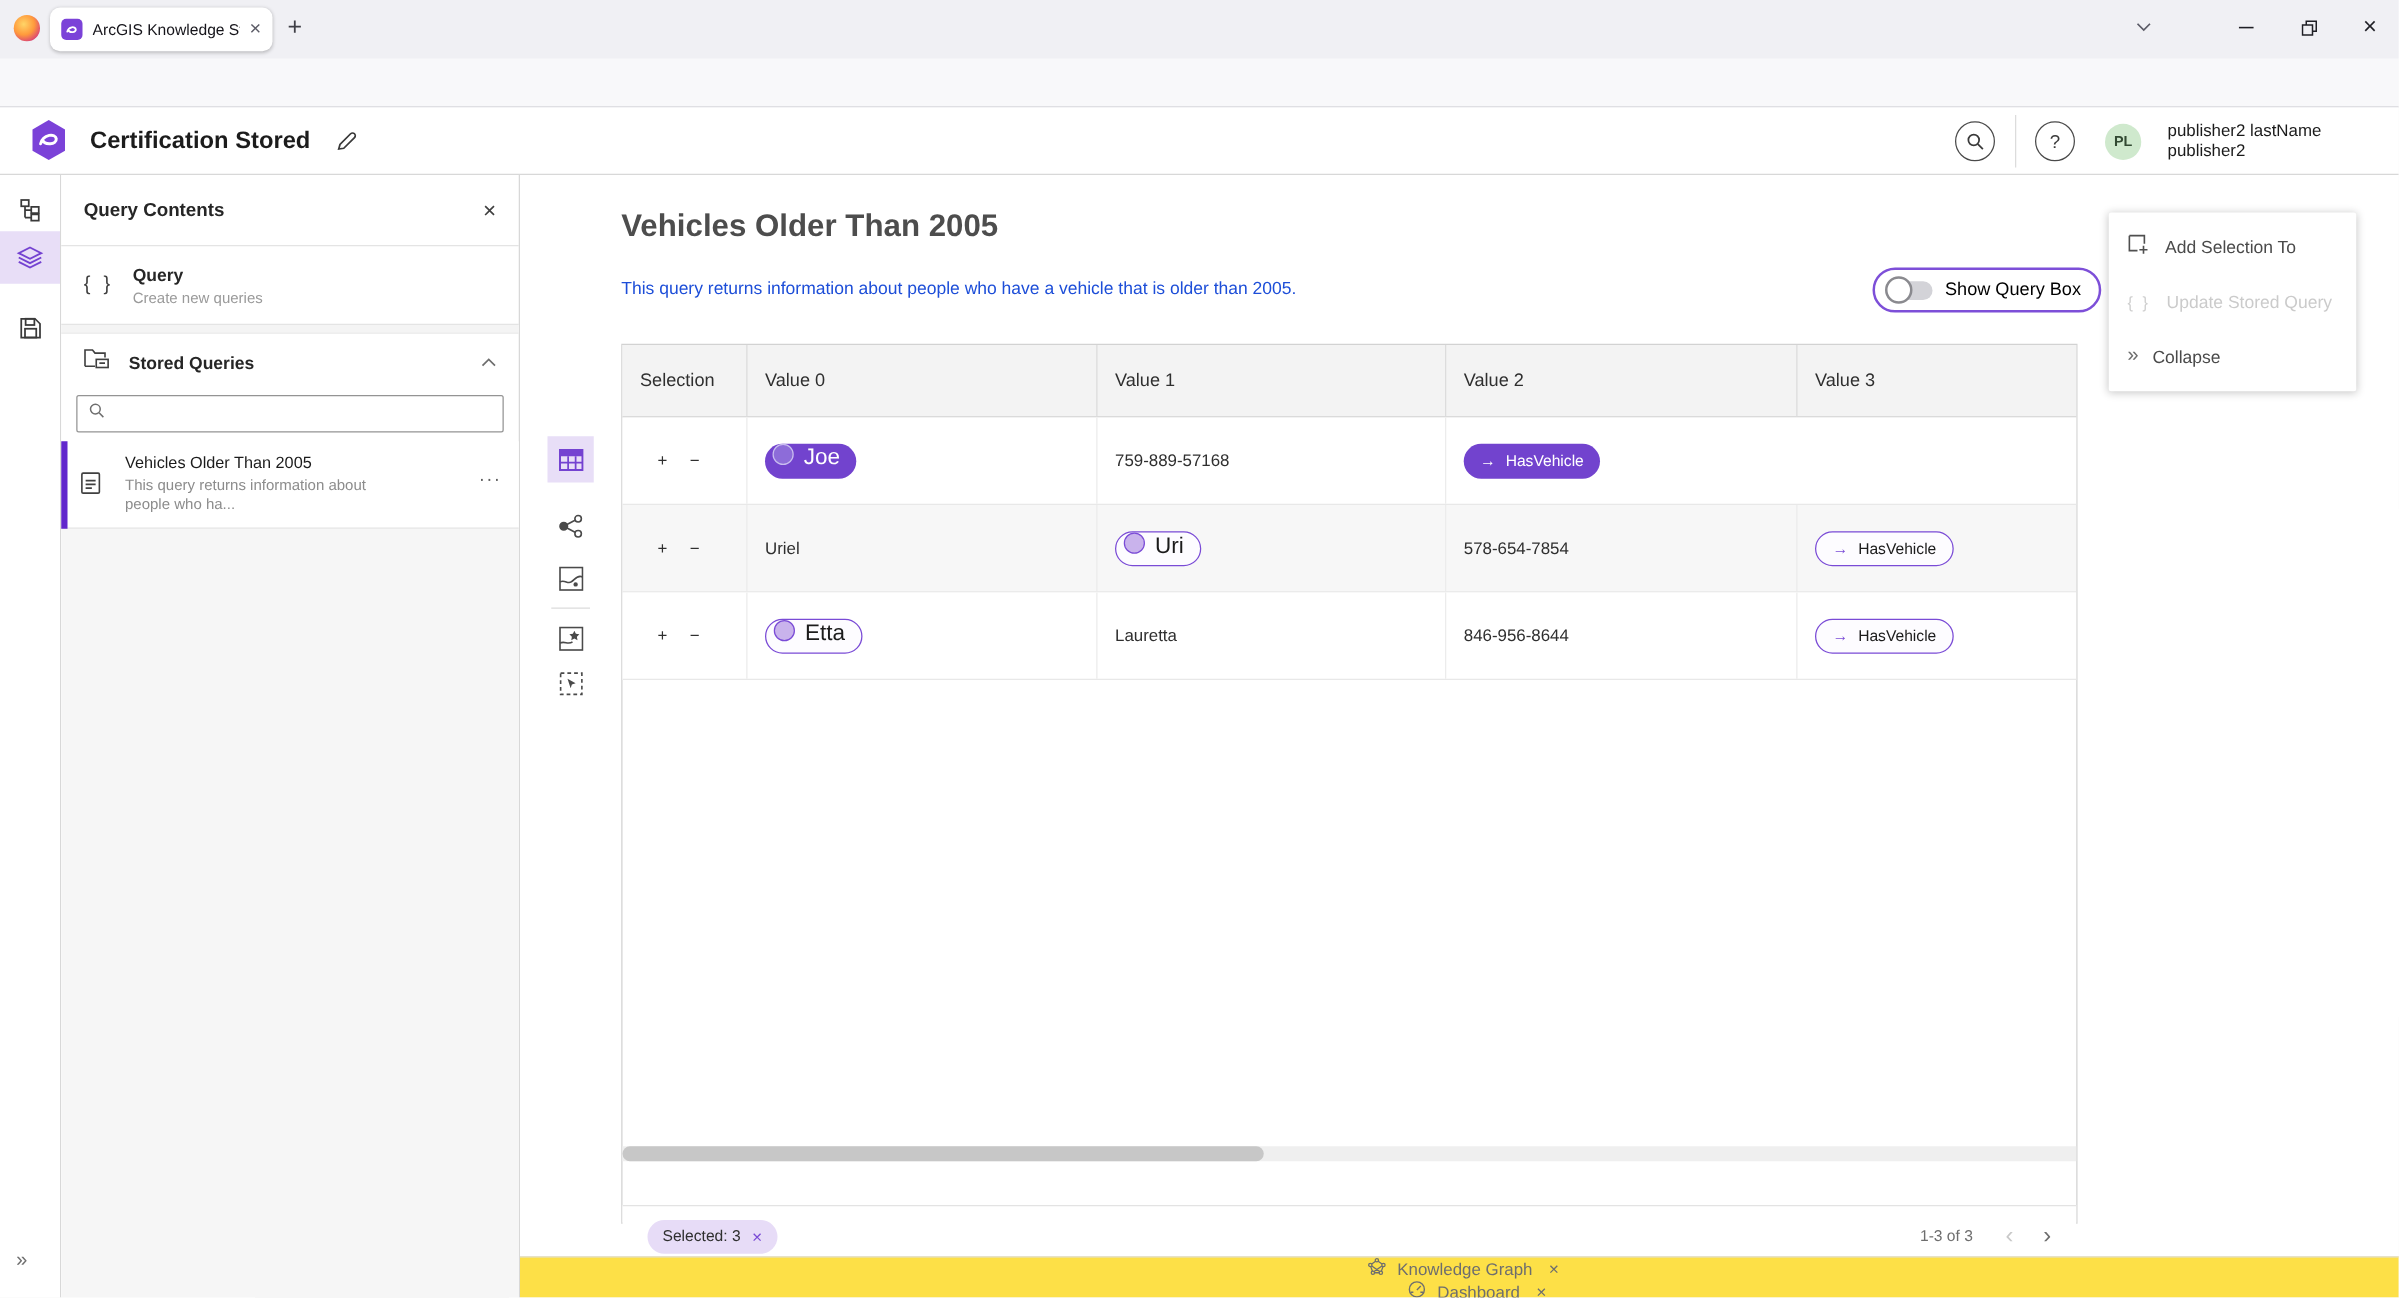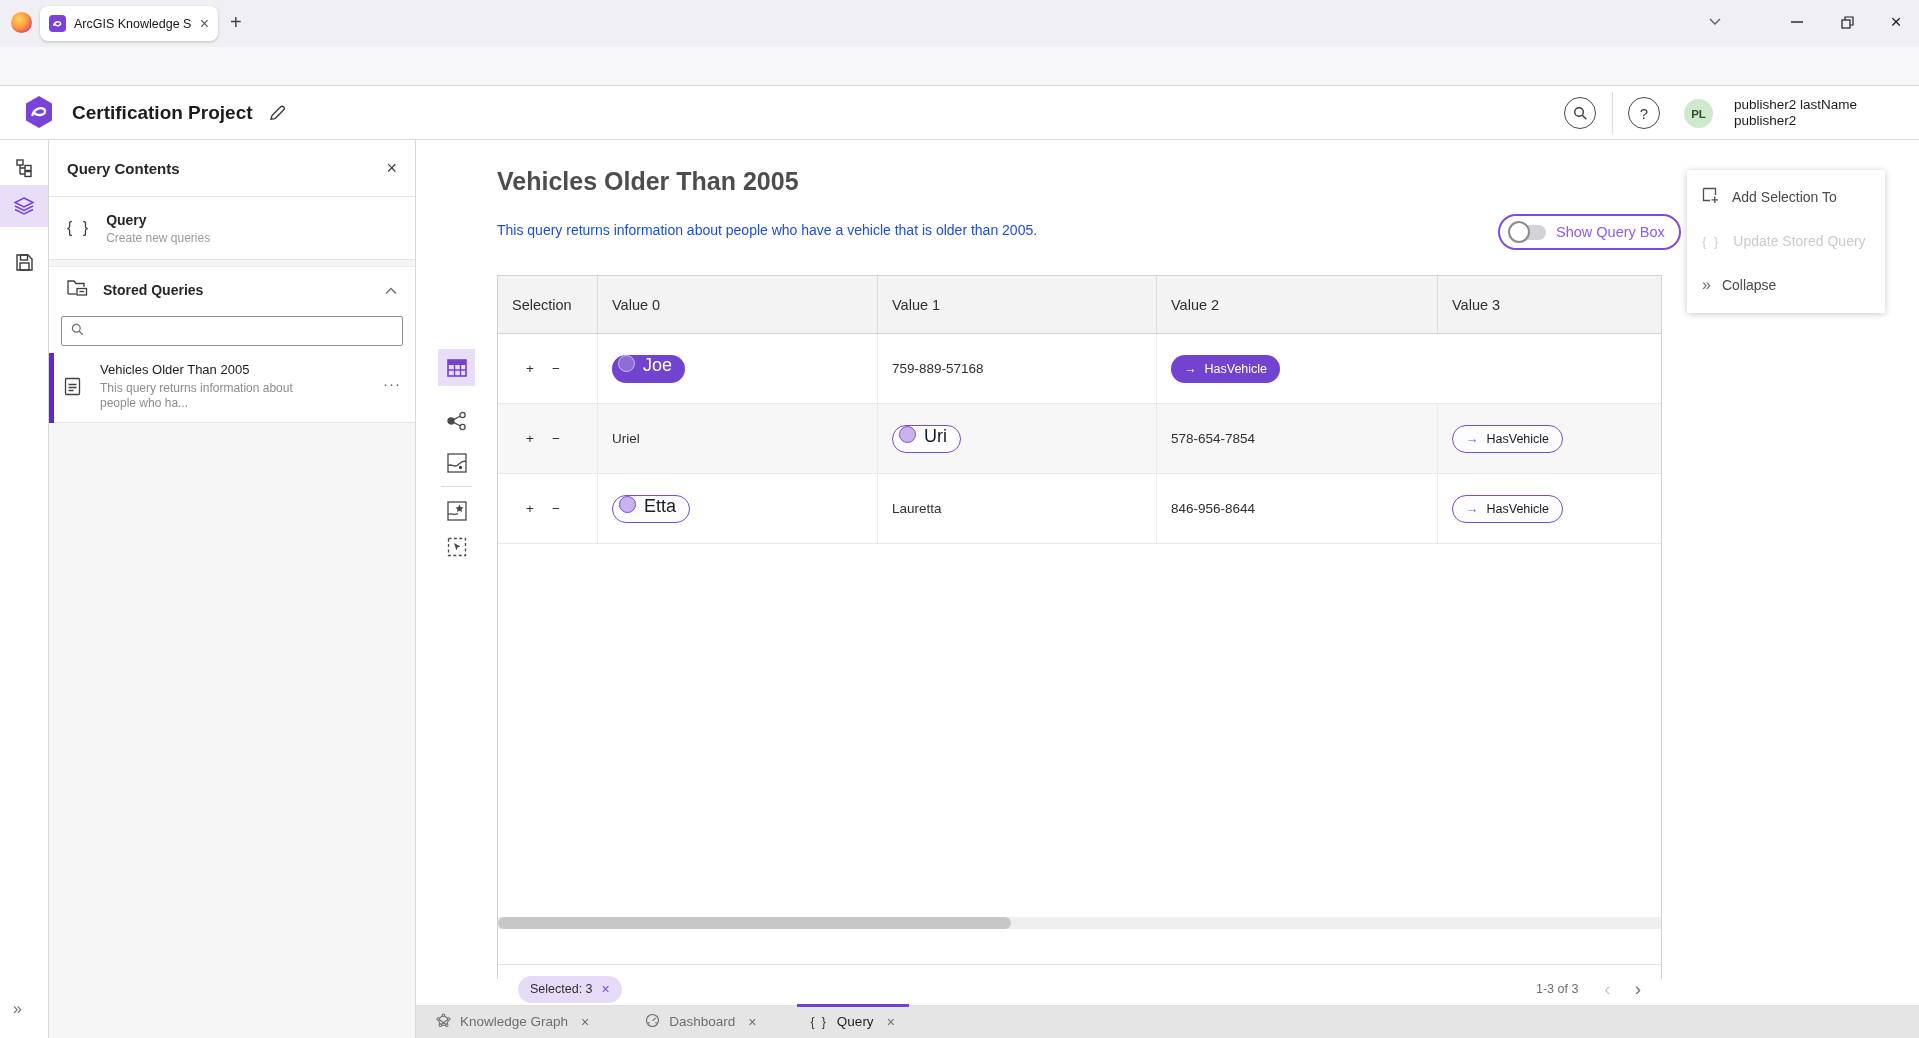--- a/index.html
+++ b/index.html
@@ -70,21 +70,21 @@
   .panel-rest { flex:1; background:#f6f6f6; }
 
   
   .main { position:absolute; left:416px; top:140px; width:1503px; height:865px; background:#fff; }
   .main-title { position:absolute; left:81px; top:27px; font-size:25px; font-weight:700; color:#4d4d4d; }
   .main-desc { position:absolute; left:81px; top:82px; font-size:14px; color:#1d4ed8; }
   .sqb-toggle { position:absolute; left:1082px; top:74px; height:36px; border:2px solid #7d4fd8; border-radius:18px;
     display:flex; align-items:center; padding:0 14px 0 10px; gap:10px; background:#fff; }
   .switch { width:36px; height:15px; background:#d3d3d8; border-radius:8px; position:relative; }
   .knob { position:absolute; left:-2px; top:-4px; width:22px; height:22px; border-radius:50%; background:#fff; border:2.5px solid #8a8a8f; }
-  .sqb-label { font-size:14.5px; color:#8b5cf6; white-space:nowrap; }
+  .sqb-label { font-size:14.5px; color:#000000; white-space:nowrap; }
 
   .vt-btn { position:absolute; left:22px; width:37px; height:37px; display:flex; align-items:center; justify-content:center; }
   .vt-active { background:#e8def7; }
   .vt-divider { position:absolute; left:25px; width:31px; height:1px; background:#dcdcdc; }
 
   .qtable { position:absolute; left:81px; top:135px; width:1165px; height:704px; border:1px solid #d2d2d2; }
   .tgrid { display:grid; grid-template-columns:100px 280px 279px 281px 1fr; }
   .thead { height:58px; background:#f3f3f3; border-bottom:1px solid #d2d2d2; }
   .thead .cell { display:flex; align-items:center; padding-left:14px; font-size:14.5px; color:#2f2f2f; border-right:1px solid #dcdcdc; }
   .thead .cell:last-child { border-right:none; }
@@ -116,22 +116,22 @@
 
   
   .ctx-menu { position:absolute; left:1271px; top:30px; width:198px; height:143px; background:#fff;
     box-shadow:0 1px 7px rgba(0,0,0,.22); border-radius:2px; padding:5px 0; }
   .ctx-item { height:44px; display:flex; align-items:center; padding:0 15px; gap:13px; font-size:14px; color:#4a4a4a; }
   .ctx-item.disabled { color:#cbcbcb; }
   .ctx-item .braces { font-size:13px; letter-spacing:2px; color:#cfcfcf; }
   .ctx-chevrons { font-size:16px; color:#6e6e6e; letter-spacing:-2px; }
 
   
-  .bottom-bar { position:absolute; left:416px; top:1005px; width:1503px; height:33px; background:#e5e5e5;
-    border-top:1px solid #e0e0e0; display:flex; align-items:flex-end; }
+  .bottom-bar { position:absolute; left:416px; top:1005px; width:1503px; height:33px; background:#fde047;
+    border-top:1px solid #e0e0e0; display:flex; align-items:center;flex-direction:column; }
   .btab { position:relative; display:flex; align-items:center; gap:9px; height:33px; padding:0 14px; font-size:13.5px; color:#6e6e6e; }
   .btab .bx { font-size:14px; color:#6e6e6e; margin-left:4px; }
   .btab.active { color:#1f1f1f; }
   .btab.active::before { content:""; position:absolute; left:0; right:0; top:-1px; height:3px; background:#7442d1; }
   .btab .braces { font-size:12px; letter-spacing:2px; color:#2f2f2f; }
 </style>
 </head>
 <body>
 
 <div class="screen">
@@ -211,21 +211,21 @@
     </div>
   </div>
 
   <div class="app-header">
     <div class="app-logo">
       <svg width="30" height="34" viewBox="0 0 30 34">
           <path d="M15 1 L28 8.5 V25.5 L15 33 L2 25.5 V8.5 Z" fill="#7b42d8"></path>
           <path d="M8.5 20 C10.5 12 20.5 11.5 21 16 C21.5 21 11.5 21.5 10 16.8" stroke="#fff" stroke-width="2.4" fill="none" stroke-linecap="round"></path>
         </svg>
     </div>
-    <div class="app-title">Certification Project</div>
+    <div class="app-title">Certification Stored</div>
     <div class="edit-pencil">
       <svg width="18" height="18" viewBox="0 0 18 18" fill="none" stroke="#3a3a3a" stroke-width="1.4">
           <path d="M3 15.2 L4 11.6 L12.5 3 C13.3 2.2 14.8 2.2 15.6 3 C16.4 3.8 16.4 5.3 15.6 6.1 L7 14.6 L3 15.2 Z"></path>
         </svg>
     </div>
     <div class="hdr-circle" style="left:1564px">
       <svg width="15" height="15" viewBox="0 0 15 15" fill="none" stroke="#3a3a3a" stroke-width="1.4">
           <circle cx="6" cy="6" r="4.3"></circle>
           <path d="M9.3 9.3 L13.3 13.3"></path>
         </svg>

